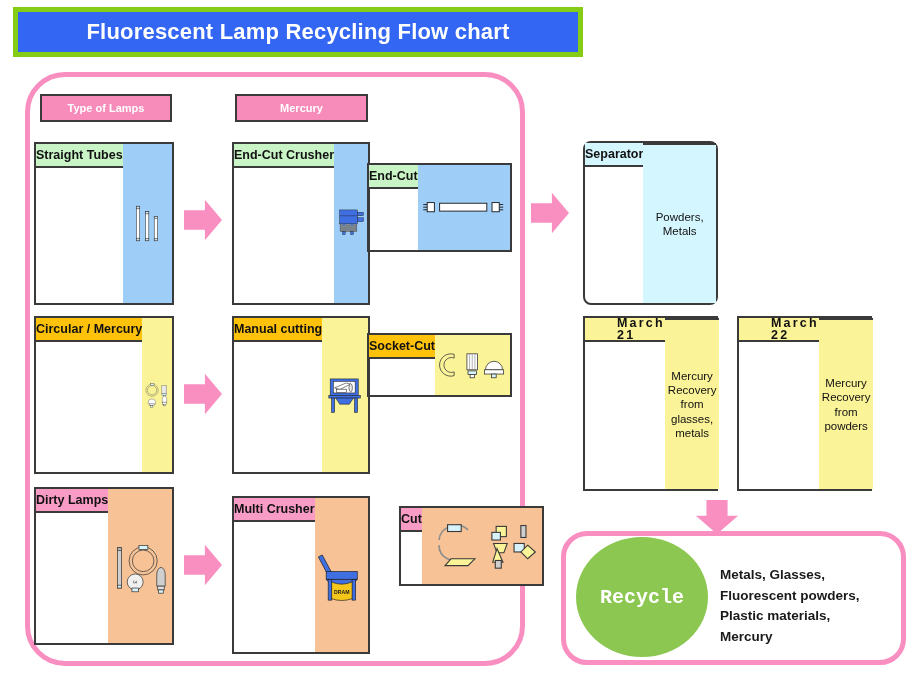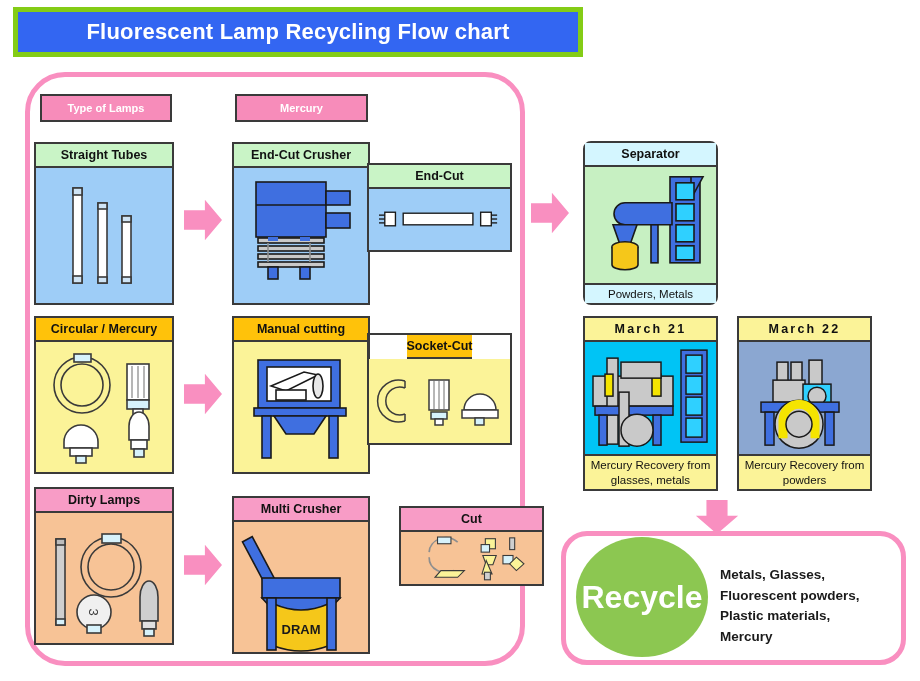--- a/index.html
+++ b/index.html
@@ -34,21 +34,21 @@
   
   .col-chip{
     height:28px;border:2px solid #3a3a3a;background:#f78cba;
     display:flex;align-items:center;justify-content:center;
     color:#ffffff;font-size:11px;font-weight:bold;
   }
   #chip-type{left:40px;top:94px;width:132px;}
   #chip-crushers{left:235px;top:94px;width:133px;}
 
   
-  .panel{border:2px solid #3a3a3a;display:flex;flex-direction:column;}
+  .panel{border:2px solid #3a3a3a;display:flex;flex-direction:row;}
   .panel .cap{
     height:22px;border-bottom:2px solid #3a3a3a;
     display:flex;align-items:center;justify-content:center;
     font-size:12.5px;font-weight:bold;color:#111;
     line-height:1;
   }
   .panel .body{flex:1;position:relative;overflow:hidden;}
   .panel .foot{
     border-top:2px solid #3a3a3a;
     display:flex;align-items:center;justify-content:center;
@@ -71,31 +71,31 @@
   .foot-cyan  {background:#d4f6ff;}
   .foot-yellow{background:#fbf398;}
 
   
   #p-straight{left:34px;top:142px;width:140px;height:163px;}
   #p-endcrush{left:232px;top:142px;width:138px;height:163px;}
   #p-endcut{left:367px;top:163px;width:145px;height:89px;}
 
   #p-circular{left:34px;top:316px;width:140px;height:158px;}
   #p-manual{left:232px;top:316px;width:138px;height:158px;}
-  #p-socket{left:367px;top:333px;width:145px;height:112px;align-items:center;}
+  #p-socket{left:367px;top:333px;width:145px;height:64px;}
 
   #p-dirty{left:34px;top:487px;width:140px;height:158px;}
   #p-multi{left:232px;top:487px;width:138px;height:158px;margin-top:9px;}
   #p-cut{left:367px;top:506px;width:145px;height:80px;margin-left:32px;}
 
   #p-separator{left:583px;top:141px;width:135px;height:164px;border-radius:8px;}
   #p-march21{left:583px;top:316px;width:135px;height:175px;}
   #p-march22{left:737px;top:316px;width:135px;height:175px;}
 
-  .date-cap{letter-spacing:2.2px;font-size:12px;}
+  .date-cap{letter-spacing:2.2px;font-size:12px;padding-left:32px;}
 
   
   .arrow-r{
     width:38px;height:44px;
     background:#f98fc0;
     clip-path:polygon(0% 28%,55% 28%,55% 4%,100% 50%,55% 96%,55% 72%,0% 72%);
     filter:drop-shadow(.8px .8px 0 #3a3a3a) drop-shadow(-.8px .8px 0 #3a3a3a)
            drop-shadow(.8px -.8px 0 #3a3a3a) drop-shadow(-.8px -.8px 0 #3a3a3a);
   }
   #arr-1{left:184px;top:198px;}
@@ -113,21 +113,21 @@
 
   
   #recycle-box{
     left:561px;top:531px;width:345px;height:134px;
     border:5px solid #f98fc0;border-radius:26px;background:#ffffff;
   }
   #recycle-circle{
     left:576px;top:537px;width:132px;height:120px;border-radius:50%;
     background:#8cc751;display:flex;align-items:center;justify-content:center;
   }
-  #recycle-label{color:#ffffff;font-size:32px;font-weight:bold;}
+  #recycle-label{color:#ffffff;font-size:20px;font-weight:bold;font-family:Liberation Mono, monospace;}
   #recycle-list{
     left:720px;top:565px;width:185px;
     font-size:13.5px;font-weight:bold;color:#1a1a1a;line-height:1.52;
   }
   svg{display:block;}
 </style>
 </head>
 <body>
 
 <div class="abs" id="title-bar">

